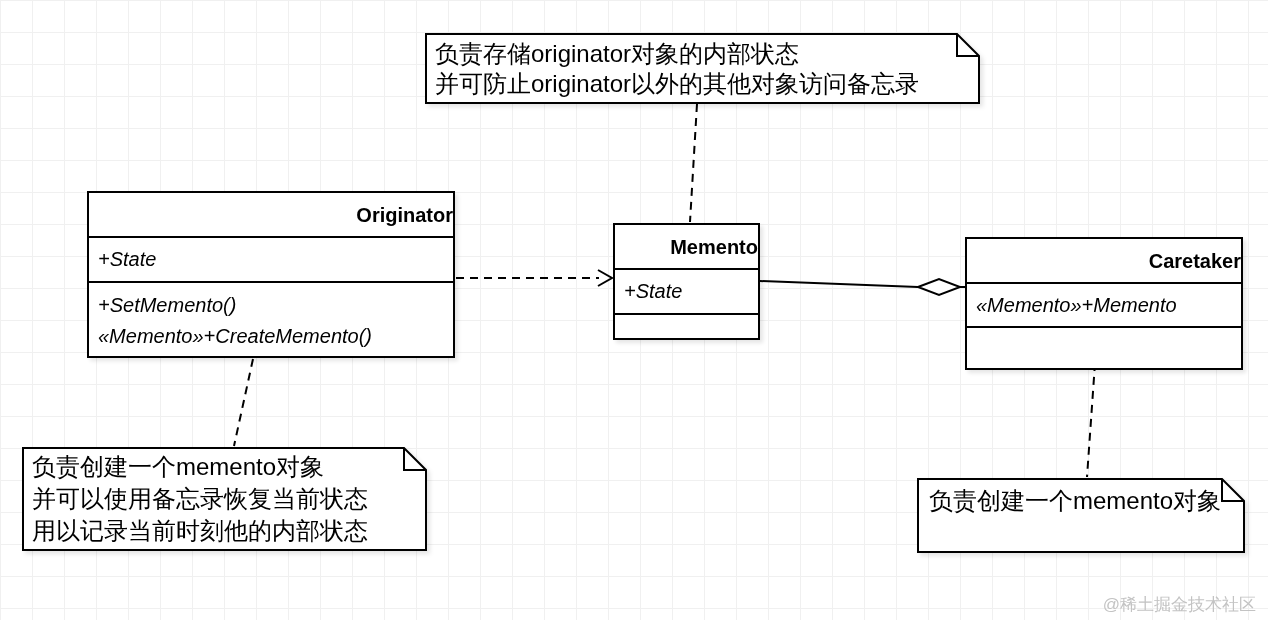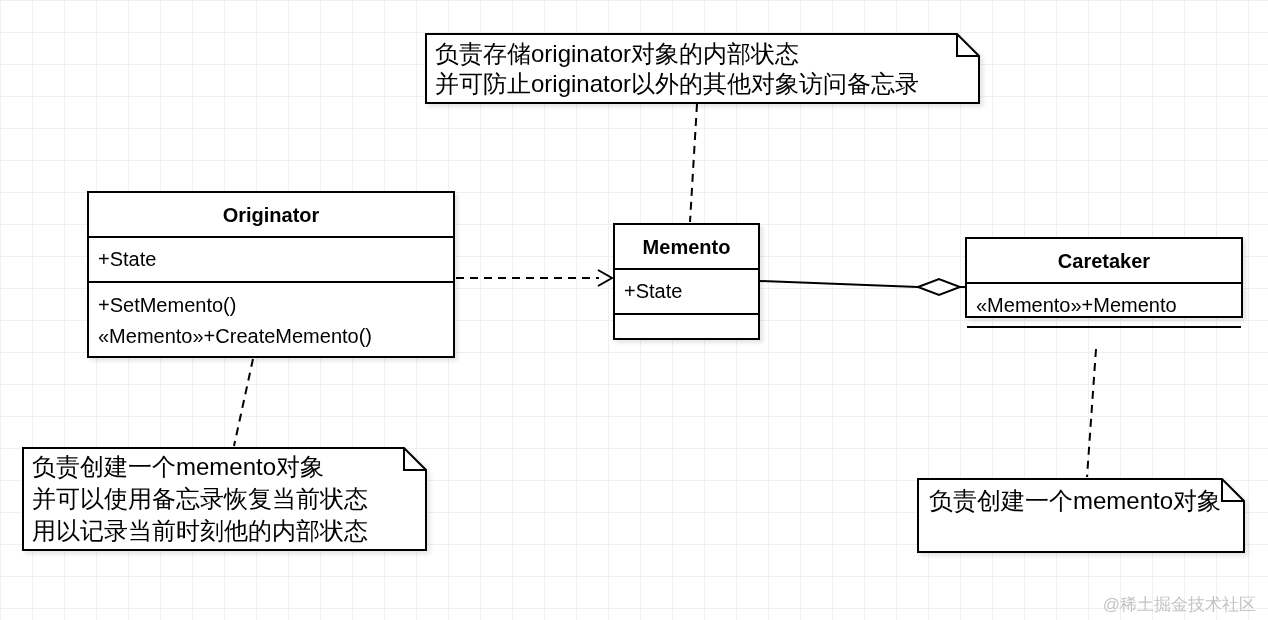--- a/index.html
+++ b/index.html
@@ -37,32 +37,33 @@
     border: 2px solid #000000;
     display: flex;
     flex-direction: column;
     z-index: 2;
     box-shadow: 3px 3px 4px rgba(0,0,0,0.10);
     font-size: 20px;
   }
   .uml-title {
     height: 45px;
     line-height: 44px;
-    text-align: center;
+    text-align: right;
     font-weight: bold;
     border-bottom: 2px solid #000000;
     flex: 0 0 auto;
   }
   .uml-sec {
     border-bottom: 2px solid #000000;
     display: flex;
     flex-direction: column;
     justify-content: center;
     padding-left: 9px;
     flex: 0 0 auto;
+    font-style: italic;
   }
   .uml-sec.last { border-bottom: none; flex: 1 1 auto; }
   .uml-sec > div { line-height: 31px; }
   .uml-empty { flex: 1 1 auto; }
 
   
   .note {
     position: absolute;
     z-index: 2;
     font-size: 24px;
@@ -132,21 +133,21 @@
   </div>
 
   <div class="uml" style="left:613px; top:223px; width:147px; height:117px;">
     <div class="uml-title">Memento</div>
     <div class="uml-sec" style="height:45px;">
       <div>+State</div>
     </div>
     <div class="uml-empty"></div>
   </div>
 
-  <div class="uml" style="left:965px; top:237px; width:278px; height:81px;">
+  <div class="uml" style="left:965px; top:237px; width:278px; height:133px;">
     <div class="uml-title">Caretaker</div>
     <div class="uml-sec" style="height:44px;">
       <div>«Memento»+Memento</div>
     </div>
     <div class="uml-empty"></div>
   </div>
 
   <div class="note" style="left:22px; top:447px; width:405px; height:88px;">
     <svg width="405" height="104" viewBox="0 0 405 104">
       <path class="np" d="M1,1 L382,1 L404,23 L404,103 L1,103 Z"></path>

